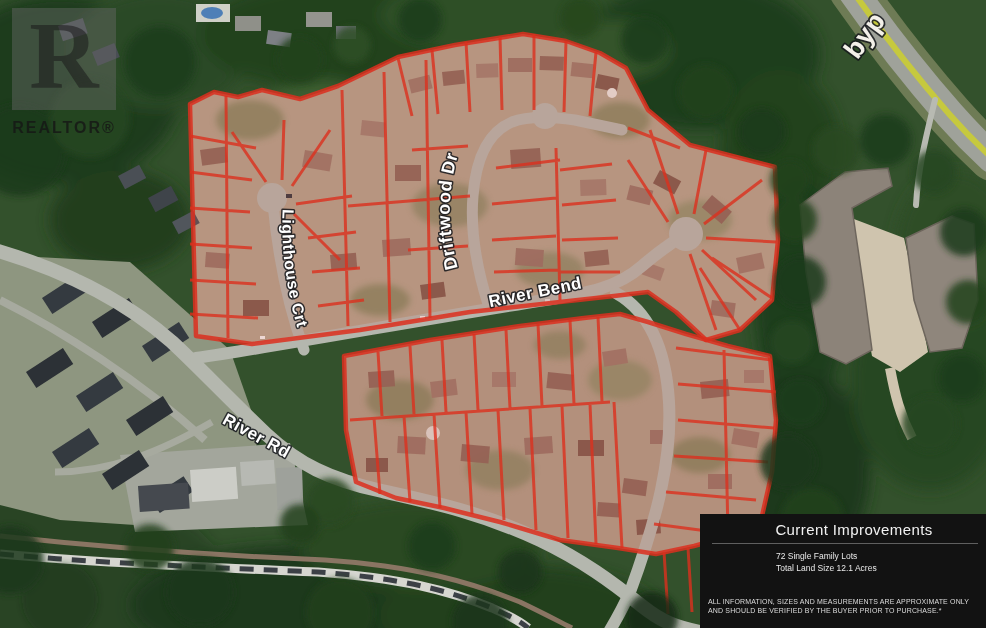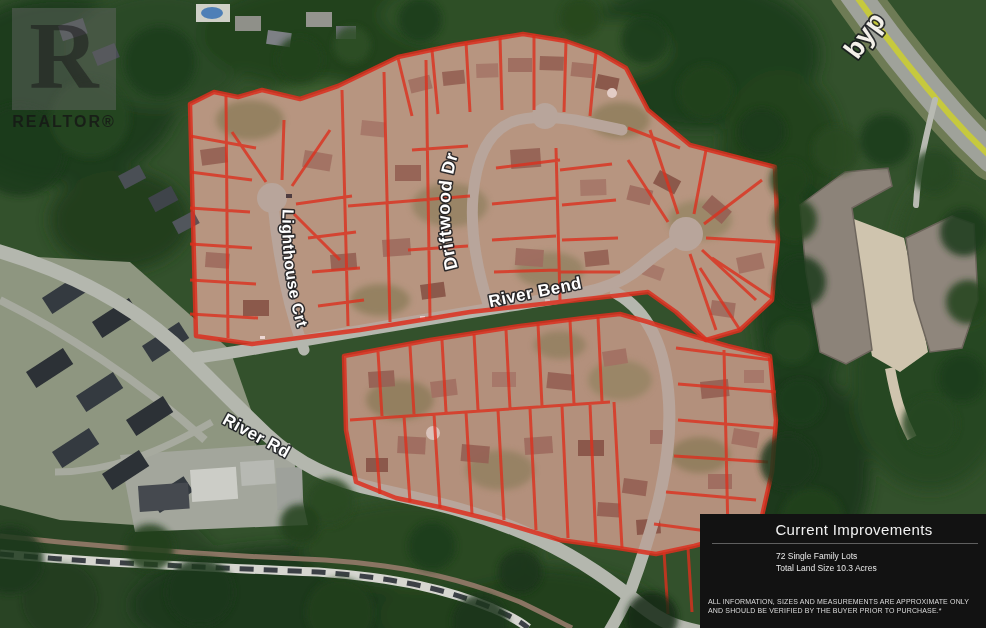--- a/index.html
+++ b/index.html
@@ -7,21 +7,21 @@
   svg{display:block;}
   .street-label{font-family:"Liberation Sans",sans-serif;font-weight:700;font-size:17px;fill:#ffffff;
     stroke:#15181c;stroke-width:3px;stroke-opacity:.85;paint-order:stroke;stroke-linejoin:round;letter-spacing:.5px;}
   .street-label.big{font-size:27px;stroke-width:3.5px;fill:#f3f0e9;}
   
   .watermark{position:absolute;left:8px;top:8px;width:112px;text-align:center;}
   .wm-box{width:104px;height:102px;margin:0 auto;background:rgba(105,105,105,.45);
     display:flex;align-items:center;justify-content:center;}
   .wm-r{font-family:"Liberation Serif",serif;font-weight:700;font-size:96px;line-height:1;
     color:rgba(25,25,25,.55);transform:translateY(-3px);}
-  .wm-text{margin-top:3px;font-weight:700;font-size:16px;letter-spacing:2px;color:rgba(22,22,22,.8);}
+  .wm-text{margin-top:9px;font-weight:700;font-size:16px;letter-spacing:2px;color:rgba(22,22,22,.8);}
   
   .info-panel{position:absolute;left:700px;top:514px;width:286px;height:114px;background:#121212;color:#eee;}
   .ip-title{margin-top:7px;text-align:center;font-size:15px;font-weight:400;letter-spacing:.4px;color:#f2f2f2;padding-left:22px;}
   .ip-divider{border:none;border-top:1px solid #5f5f5f;margin:5px 8px 6px 12px;}
   .ip-details{margin-left:76px;font-size:8.5px;line-height:12px;color:#e9e9e9;}
   .ip-disclaimer{position:absolute;left:8px;right:10px;bottom:13px;font-size:7px;line-height:9px;
     color:#dcdcdc;letter-spacing:.15px;text-transform:uppercase;}
 </style>
 </head>
 <body>
@@ -309,18 +309,18 @@
     <div class="wm-r">R</div>
   </div>
   <div class="wm-text">REALTOR®</div>
 </div>
 
 <div class="info-panel">
   <div class="ip-title">Current Improvements</div>
   <hr class="ip-divider">
   <div class="ip-details">
     <div>72 Single Family Lots</div>
-    <div>Total Land Size 10.3 Acres</div>
+    <div>Total Land Size 12.1 Acres</div>
   </div>
   <div class="ip-disclaimer">ALL INFORMATION, SIZES AND MEASUREMENTS ARE APPROXIMATE ONLY AND SHOULD BE VERIFIED BY THE BUYER PRIOR TO PURCHASE.*</div>
 </div>
 
 </div>
 
 </body></html>

